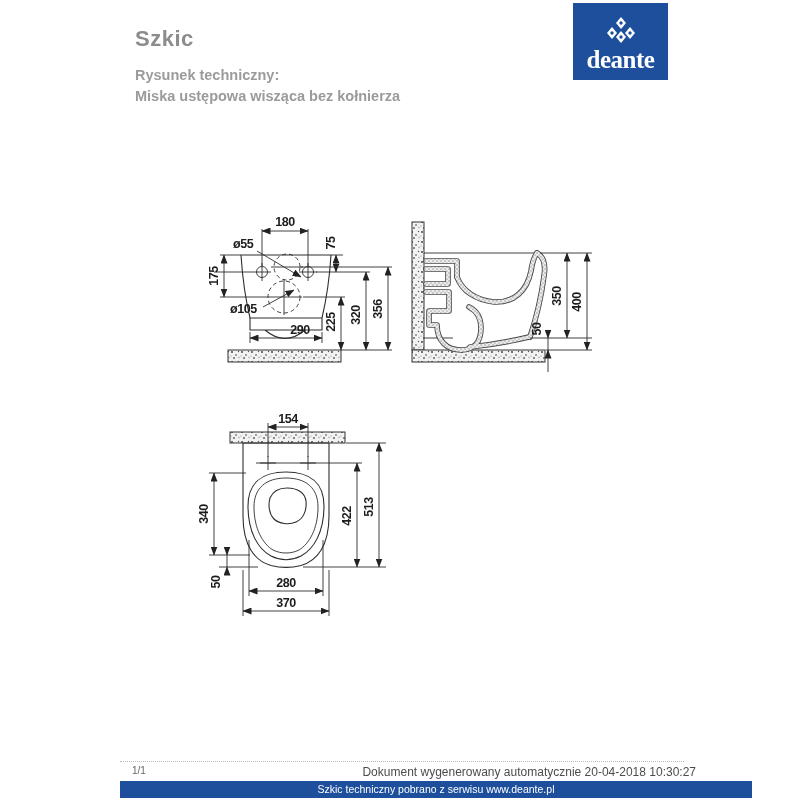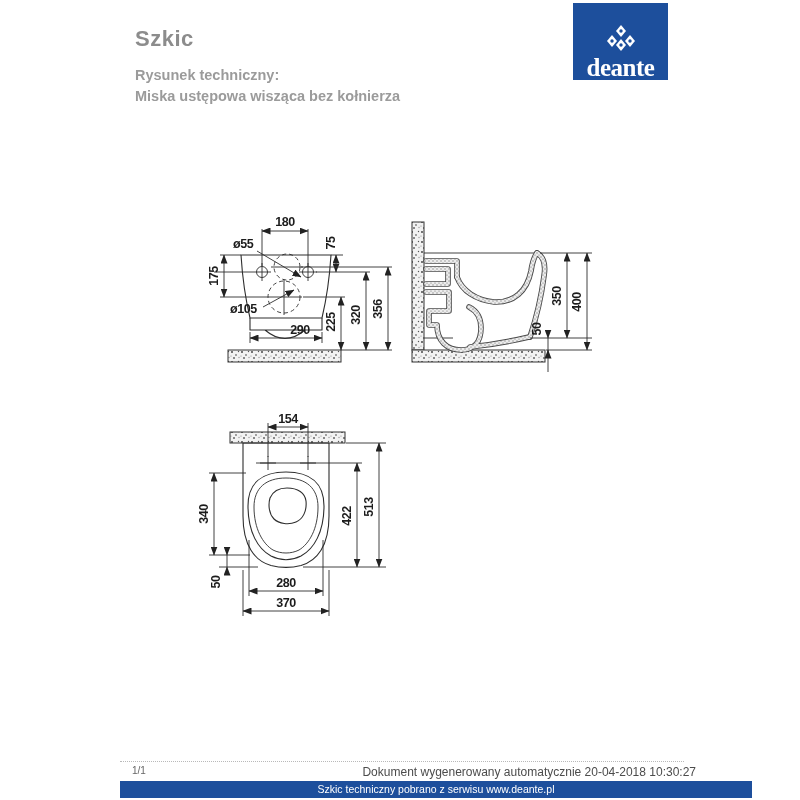--- a/index.html
+++ b/index.html
@@ -8,21 +8,21 @@
   .page { position:relative; width:800px; height:800px; background:#fff; }
 
   
   .header { position:absolute; left:135px; top:26px; }
   .title  { font-size:22px; font-weight:bold; color:#8c8c8c; letter-spacing:.5px; }
   .subtitle { margin-top:13px; font-size:14.5px; font-weight:bold; color:#9b9b9b; line-height:1.45; }
 
   
   .logo { position:absolute; left:573px; top:3px; width:95px; height:77px;
           background:#1d4f9c; display:flex; flex-direction:column; align-items:center;
-          justify-content:flex-end; padding-bottom:0; }
+          justify-content:flex-end; padding-bottom:8px; }
   .logo-text { font-family:"Liberation Serif", serif; font-weight:bold; color:#fff;
                font-size:25px; letter-spacing:-.5px; line-height:1; }
   .logo-mark { margin-bottom:1px; }
 
   
   .drawing-svg { position:absolute; left:190px; top:190px; pointer-events:none; }
   .ln   { stroke:#2e2e2e; stroke-width:1.1; fill:none; stroke-linejoin:round; }
   .thin { stroke:#2e2e2e; stroke-width:0.9; fill:none; }
   .dsh  { stroke-dasharray:4 3; }
   .dim  { stroke:#2e2e2e; stroke-width:0.9; fill:none; }

